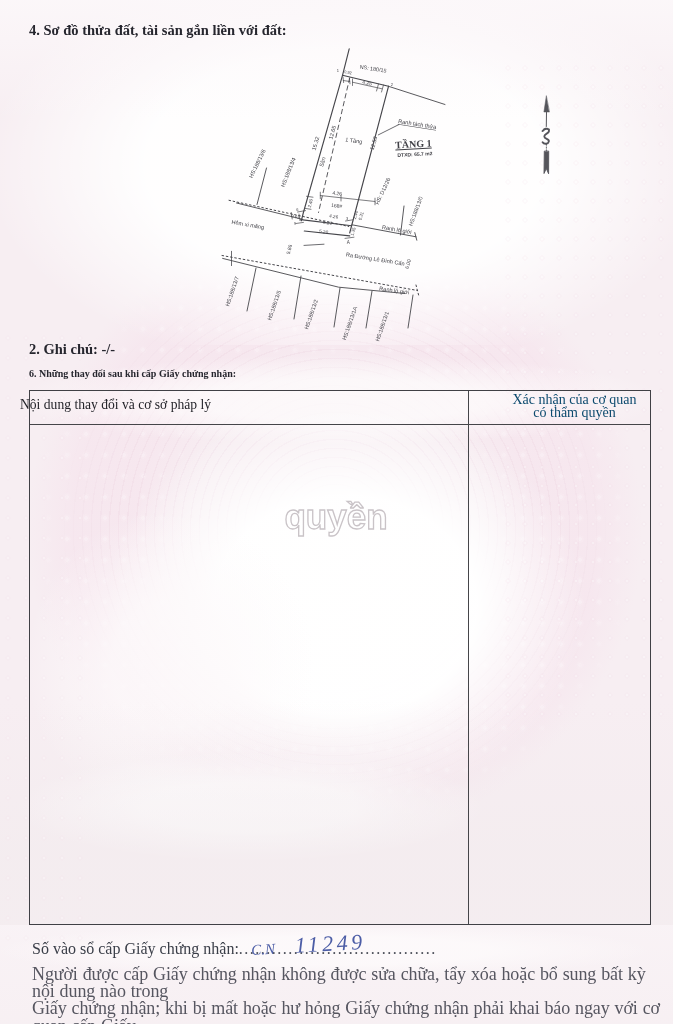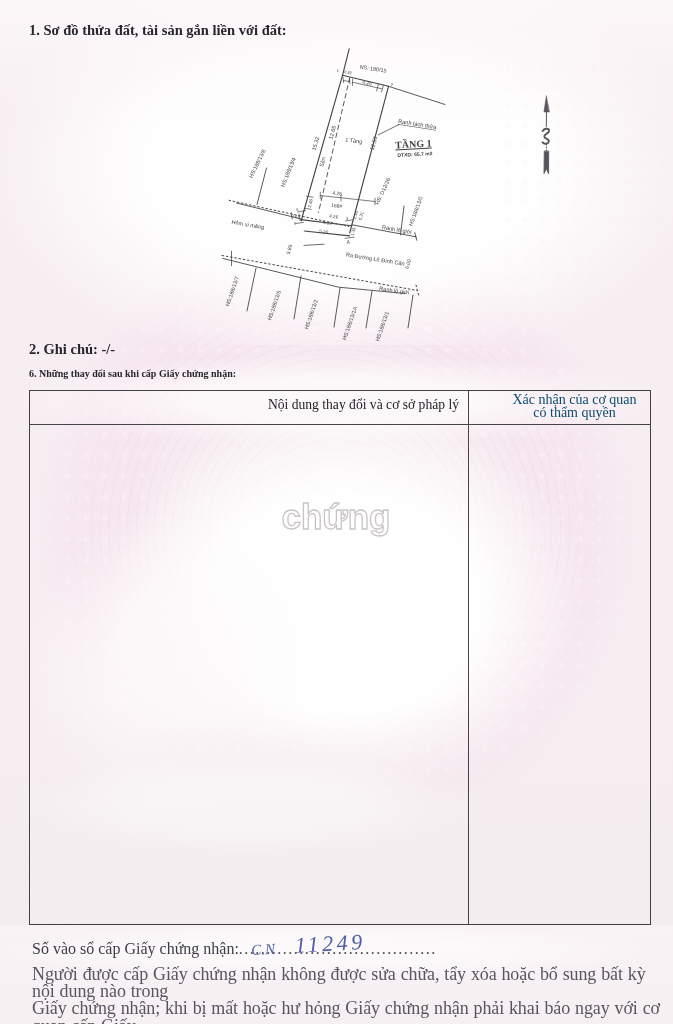--- a/index.html
+++ b/index.html
@@ -4,21 +4,21 @@
 <style>
   html,body{margin:0;padding:0;}
   .page{position:relative;width:673px;height:1024px;background:#f7eef2;overflow:hidden;
         font-family:"Liberation Serif",serif;color:#2b2b31;}
   .abs{position:absolute;}
   .blob{position:absolute;border-radius:50%;}
   .hdr{position:absolute;font-weight:bold;font-size:14.5px;color:#26262e;}
   .tbl{position:absolute;left:29px;top:390px;width:620px;height:533px;border:1.5px solid #404045;}
   .tbl .vline{position:absolute;left:437.5px;top:0;width:0;height:100%;border-left:1.4px solid #454549;}
   .tbl .hline{position:absolute;left:0;top:33px;width:100%;height:0;border-top:1.4px solid #454549;}
-  .thl{position:absolute;left:20px;top:397px;width:439px;text-align:right;font-size:13.6px;color:#24242a;}
+  .thl{position:absolute;left:20px;top:397px;width:439px;text-align:left;font-size:13.6px;color:#24242a;}
   .thr{position:absolute;left:468px;top:394px;width:213px;text-align:center;font-size:14px;line-height:12.5px;color:#0c4a6e;}
   .wm{position:absolute;left:336px;top:517px;transform:translate(-50%,-50%);
       font-family:"Liberation Sans",sans-serif;font-weight:bold;font-size:35px;letter-spacing:0px;
       color:rgba(255,255,255,0.10);-webkit-text-stroke:1.3px rgba(162,152,158,0.58);}
   .serial{position:absolute;left:32px;top:940px;font-size:16px;color:#3a3e48;}
   .dots{letter-spacing:1.5px;color:#4b4f58;}
   .hand{position:absolute;left:251px;top:932px;font-style:italic;color:#4c5da6;
         font-size:15px;transform:rotate(-3deg);}
   .foot{position:absolute;left:32px;top:966px;width:640px;font-size:18px;line-height:17.2px;
         color:#565660;letter-spacing:-0.1px;word-spacing:0.5px;}
@@ -69,23 +69,23 @@
   background:radial-gradient(ellipse 330px 28px at 320px 950px, rgba(253,250,251,0.85) 50%, rgba(253,250,251,0) 100%);background:radial-gradient(ellipse 330px 28px at 48% 50%, rgba(253,250,251,0.85) 50%, rgba(253,250,251,0) 100%);"></div>
 
 <div class="abs" style="left:500px;top:60px;width:173px;height:660px;opacity:0.34;
   background-image:radial-gradient(circle 3px at 8px 8px, rgba(255,255,255,0.8) 0 1.5px, rgba(243,221,232,0.4) 1.5px 2.6px, transparent 2.7px);
   background-size:17px 19px;"></div>
 
 <div class="abs" style="left:0;top:330px;width:90px;height:620px;opacity:0.3;
   background-image:radial-gradient(circle 3px at 8px 8px, rgba(255,255,255,0.8) 0 1.5px, rgba(243,221,232,0.38) 1.5px 2.6px, transparent 2.7px);
   background-size:18px 20px;"></div>
 
-<div class="wm">chứng</div>
-
-<div class="hdr" style="left:29px;top:22px;">1. Sơ đồ thửa đất, tài sản gắn liền với đất:</div>
+<div class="wm">quyền</div>
+
+<div class="hdr" style="left:29px;top:22px;">4. Sơ đồ thửa đất, tài sản gắn liền với đất:</div>
 
 <svg class="abs" style="left:0;top:0;filter:blur(0.3px);" width="673" height="360" viewBox="0 0 673 360" fill="none" stroke-linecap="round" font-family="Liberation Sans, sans-serif">
 <g stroke="#46464b" stroke-width="1.15">
 
   <path d="M349.2,48.8 L342.5,75.3"></path>
 
   <path d="M342.5,75.3 L303.4,212.5 L301.3,220.8"></path>
 
   <path d="M342.5,75.3 L388.5,86.3"></path>
 

